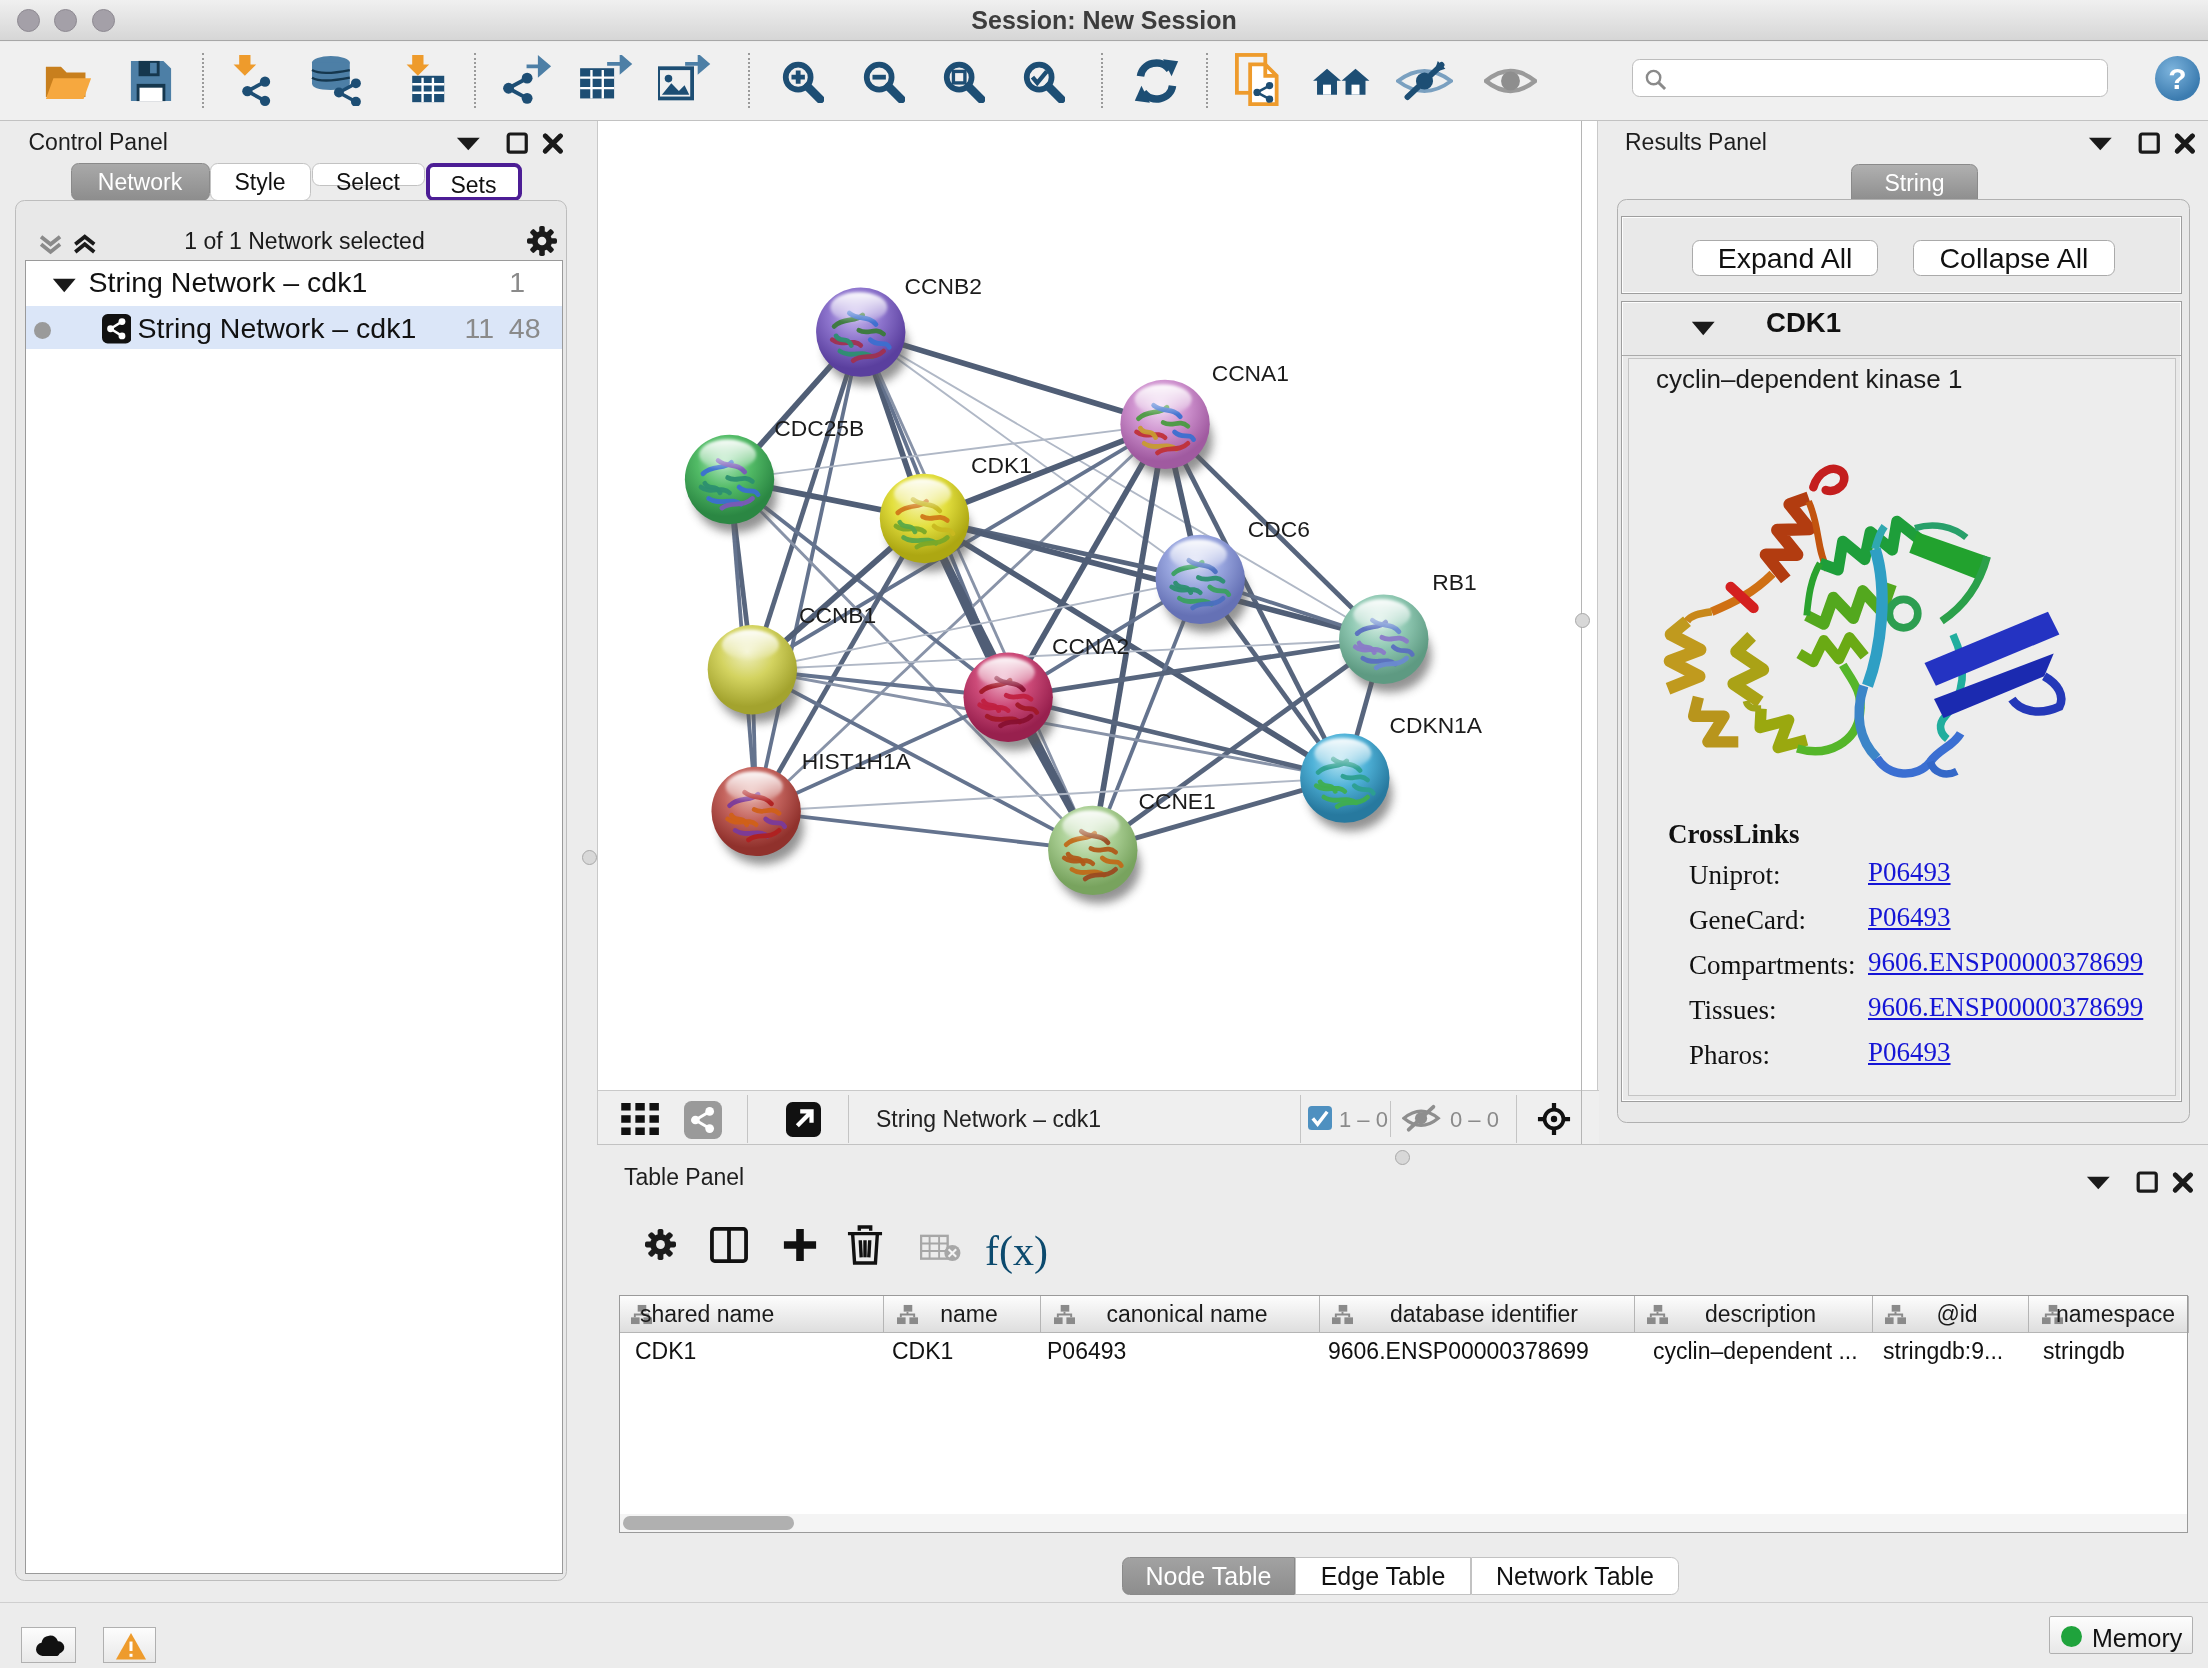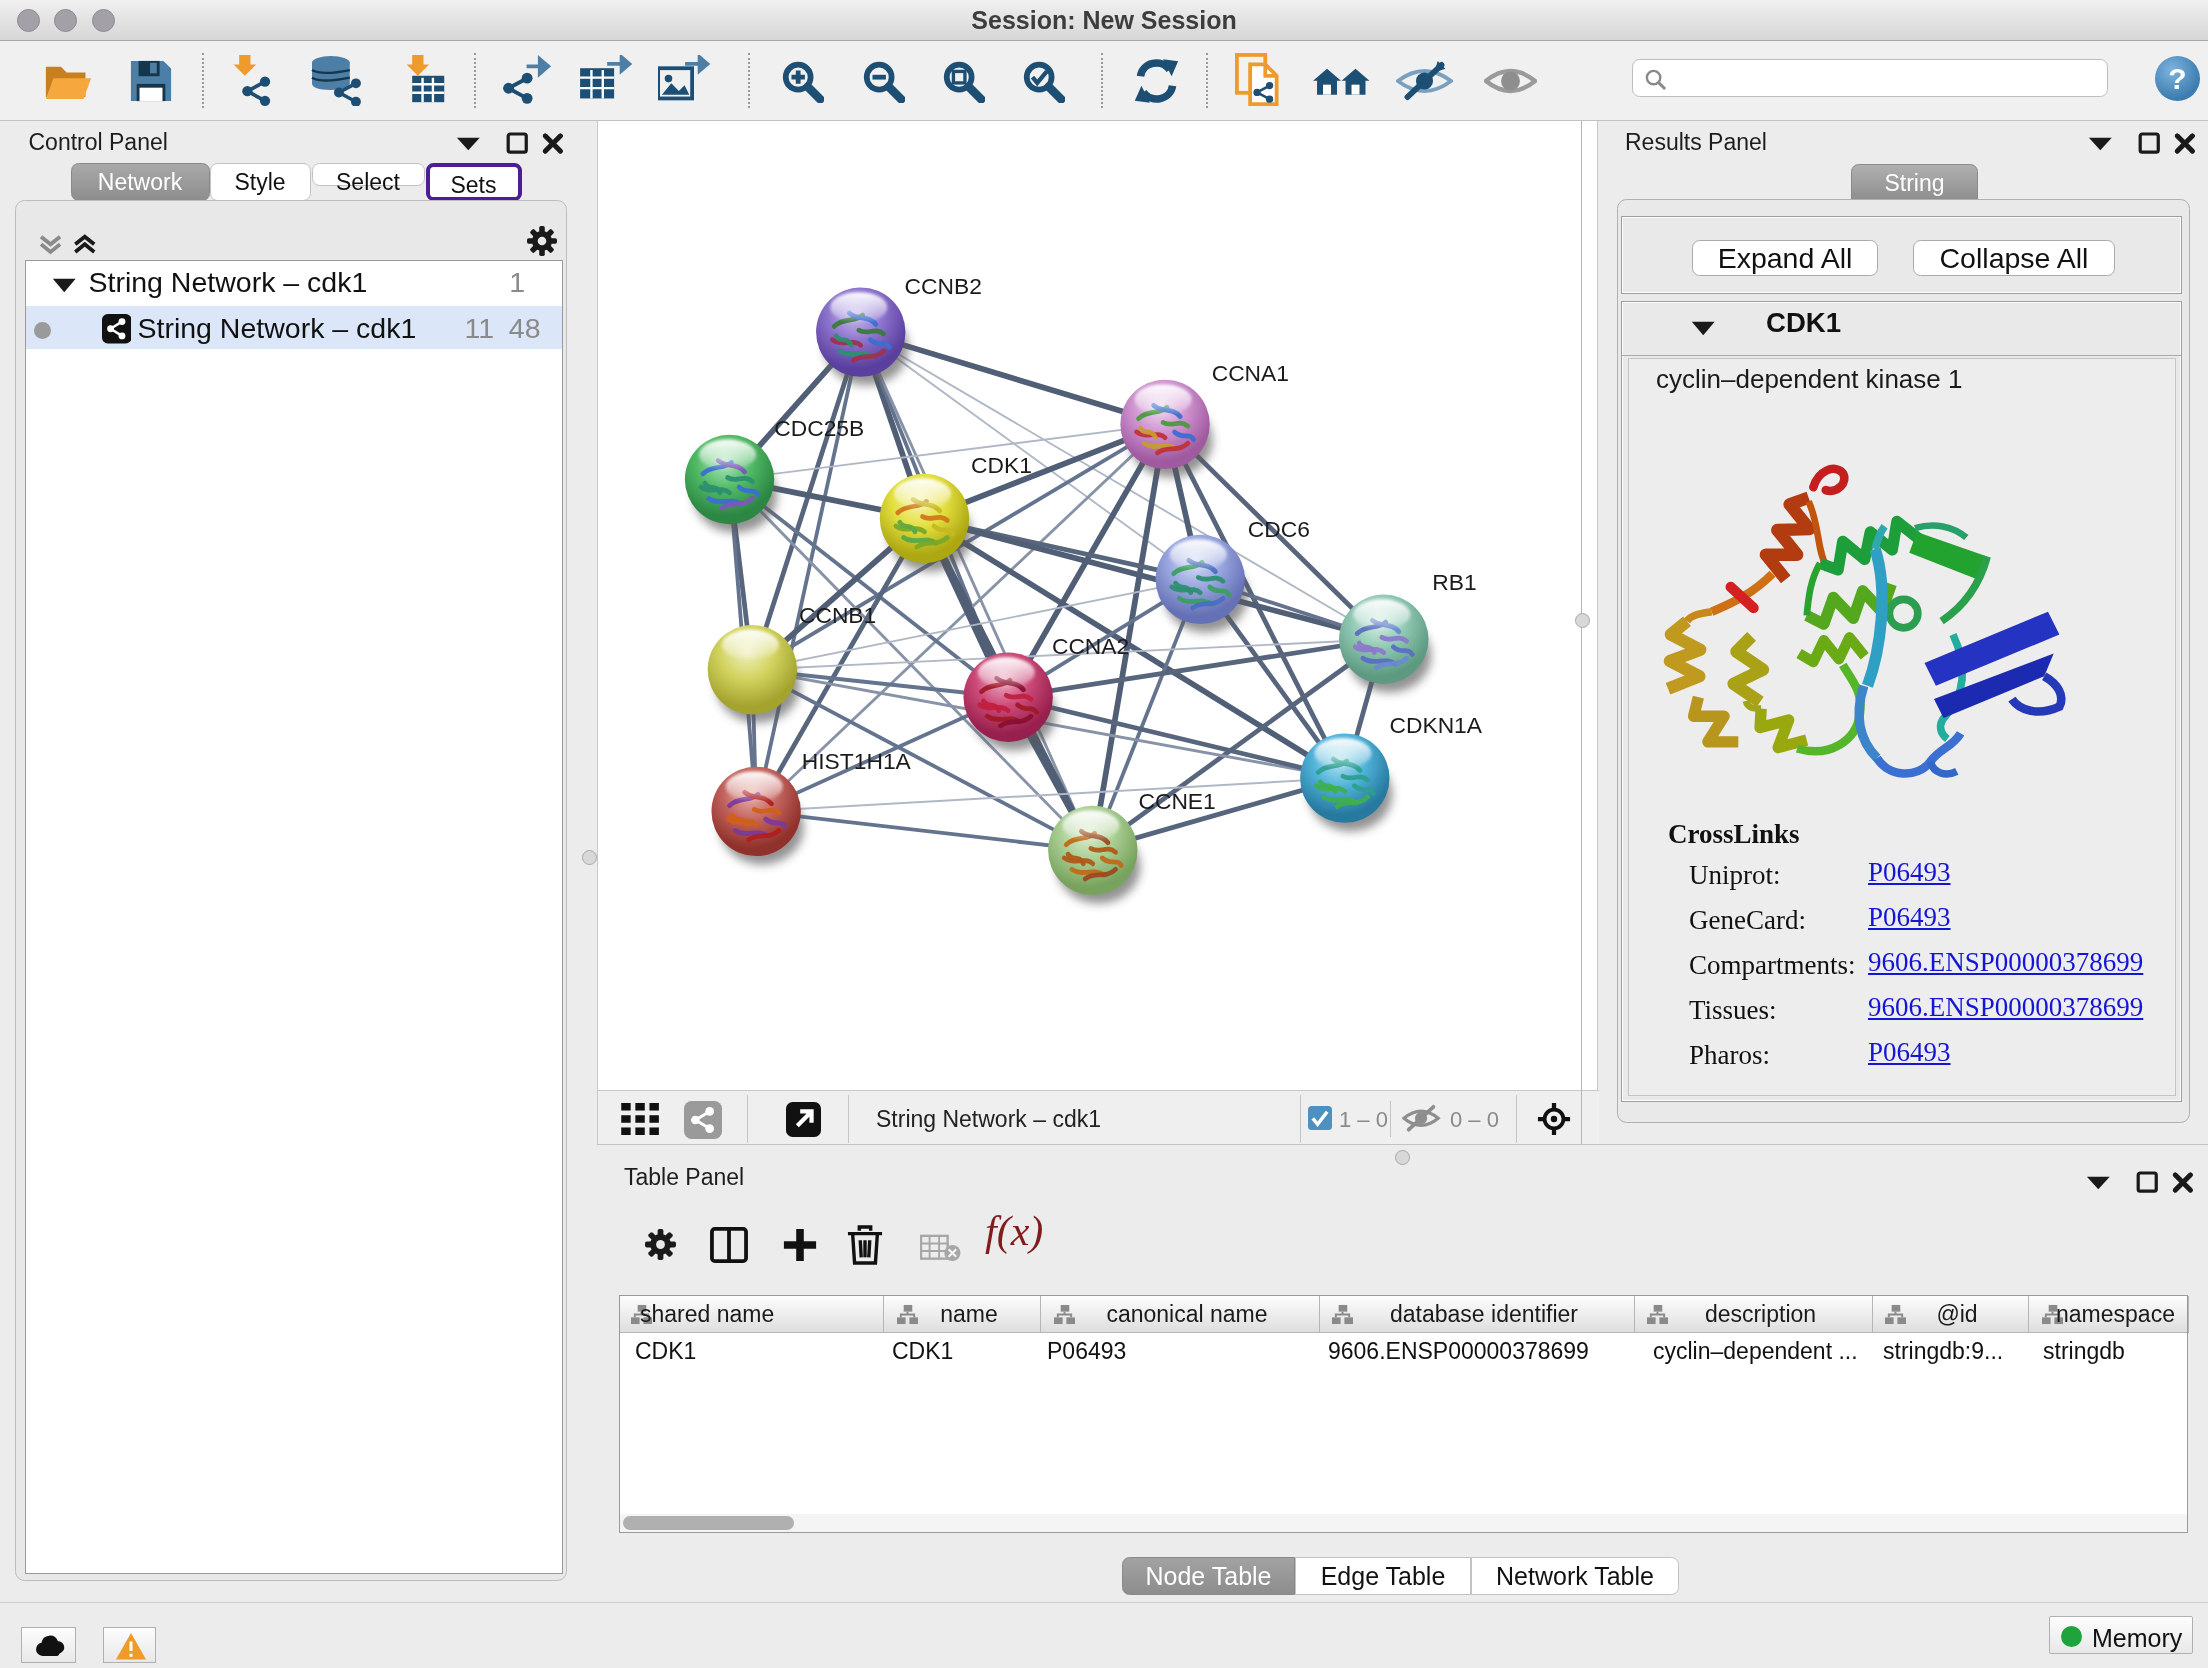--- a/index.html
+++ b/index.html
@@ -154,20 +154,21 @@
     </svg>
 <div class="abs" style="left:61px;top:42px;width:139px;height:38px;background:linear-gradient(#a9a9a9,#8d8d8d);border:1px solid #8a8a8a;border-radius:7.6px;color:#fff;font-size:23px;text-align:center;line-height:36px">Network</div>
 <div class="abs" style="left:200px;top:42px;width:101px;height:38px;background:#fff;border:1px solid #c2c2c2;border-radius:7.6px;font-size:23px;text-align:center;line-height:36px;color:#111">Style</div>
 <div class="abs" style="left:302px;top:42px;width:113px;height:23px;background:#fff;border:1px solid #c2c2c2;border-radius:7.6px;font-size:23px;text-align:center;line-height:36px;color:#111">Select</div>
 <div class="abs" style="left:416px;top:42px;width:96px;height:38px;background:#fff;border:4px solid #4c1d95;border-radius:7.6px;font-size:23px;text-align:center;line-height:36px;color:#111">Sets</div>
 <div class="abs" style="left:5.7px;top:79px;width:552px;height:1381px;background:#e8e8e8;border:1px solid #bdbdbd;border-radius:9.5px"></div>
 <svg class="abs" style="left:27px;top:110px" width="67" height="28.5" viewBox="0 0 70 30">
 <path d="M4,6 L14,14 L24,6 M4,14 L14,22 L24,14" stroke="#8a8a8a" stroke-width="4" fill="none"></path>
 <path d="M40,14 L50,6 L60,14 M40,22 L50,14 L60,22" stroke="#1a1a1a" stroke-width="4" fill="none"></path>
     </svg>
+<div class="abs" style="left:0;top:107px;width:590px;text-align:center;font-size:23px;color:#1a1a1a">1 of 1 Network selected</div>
 <svg style="position:absolute;left:517px;top:105px" width="30" height="30" viewBox="-14 -14 28 28">
       <g fill="#1a1a1a">
         <rect x="-2.6" y="-14" width="5.2" height="8" rx="1.6" transform="rotate(0)"></rect>
         <rect x="-2.6" y="-14" width="5.2" height="8" rx="1.6" transform="rotate(45)"></rect>
         <rect x="-2.6" y="-14" width="5.2" height="8" rx="1.6" transform="rotate(90)"></rect>
         <rect x="-2.6" y="-14" width="5.2" height="8" rx="1.6" transform="rotate(135)"></rect>
         <rect x="-2.6" y="-14" width="5.2" height="8" rx="1.6" transform="rotate(180)"></rect>
         <rect x="-2.6" y="-14" width="5.2" height="8" rx="1.6" transform="rotate(225)"></rect>
         <rect x="-2.6" y="-14" width="5.2" height="8" rx="1.6" transform="rotate(270)"></rect>
         <rect x="-2.6" y="-14" width="5.2" height="8" rx="1.6" transform="rotate(315)"></rect>
@@ -676,21 +677,21 @@
       </g>
     </svg>
 <svg class="abs" style="left:323px;top:88px" width="42" height="28.5" viewBox="0 0 44 30">
       <g opacity="0.45">
         <rect x="1" y="3" width="28" height="24" fill="none" stroke="#555" stroke-width="2.5"></rect>
         <path d="M1,11 L29,11 M1,19 L29,19 M10,3 L10,27 M20,3 L20,27" stroke="#555" stroke-width="2"></path>
         <circle cx="34" cy="21" r="8.5" fill="#555"></circle>
         <path d="M30,17 L38,25 M38,17 L30,25" stroke="#fff" stroke-width="2.2"></path>
       </g>
     </svg>
-<div class="abs" style="left:388px;top:62px;font-family:'Liberation Serif',serif;font-style:italic;font-size:42px;color:#7f1d1d">f(x)</div>
+<div class="abs" style="left:388px;top:82px;font-family:'Liberation Serif',serif;font-size:42px;color:#0c4a6e">f(x)</div>
 <div class="abs" style="left:22px;top:150px;width:1569px;height:238px;background:#fff;border:1px solid #9a9a9a"></div>
 <div class="abs" style="left:23px;top:151px;width:1567px;height:37px;background:linear-gradient(#fdfdfd,#dedede);border-bottom:1px solid #b5b5b5"></div>
 <div class="abs" style="left:22px;top:151px;width:265px;height:37px;border-right:1px solid #b5b5b5"></div>
 <svg style="position:absolute;left:33px;top:159px" width="23" height="21" viewBox="0 0 24 22">
       <g fill="#8a8a8a">
         <rect x="8" y="1" width="9" height="7"></rect>
         <rect x="1" y="14" width="9" height="7"></rect>
         <rect x="14" y="14" width="9" height="7"></rect>
       </g>
       <path d="M12,8 L12,11 M5,14 L5,11 L19,11 L19,14" stroke="#8a8a8a" stroke-width="2" fill="none"></path>

